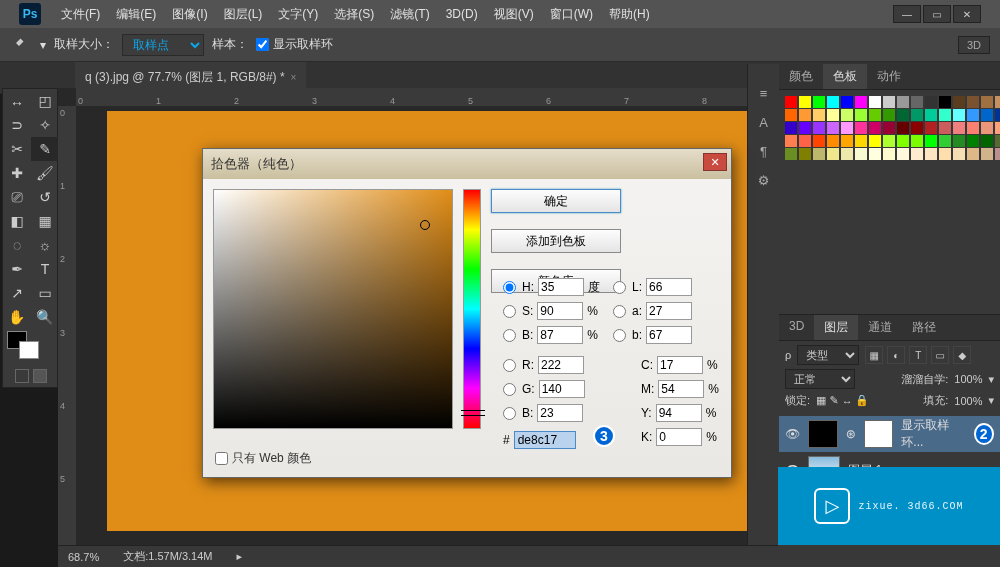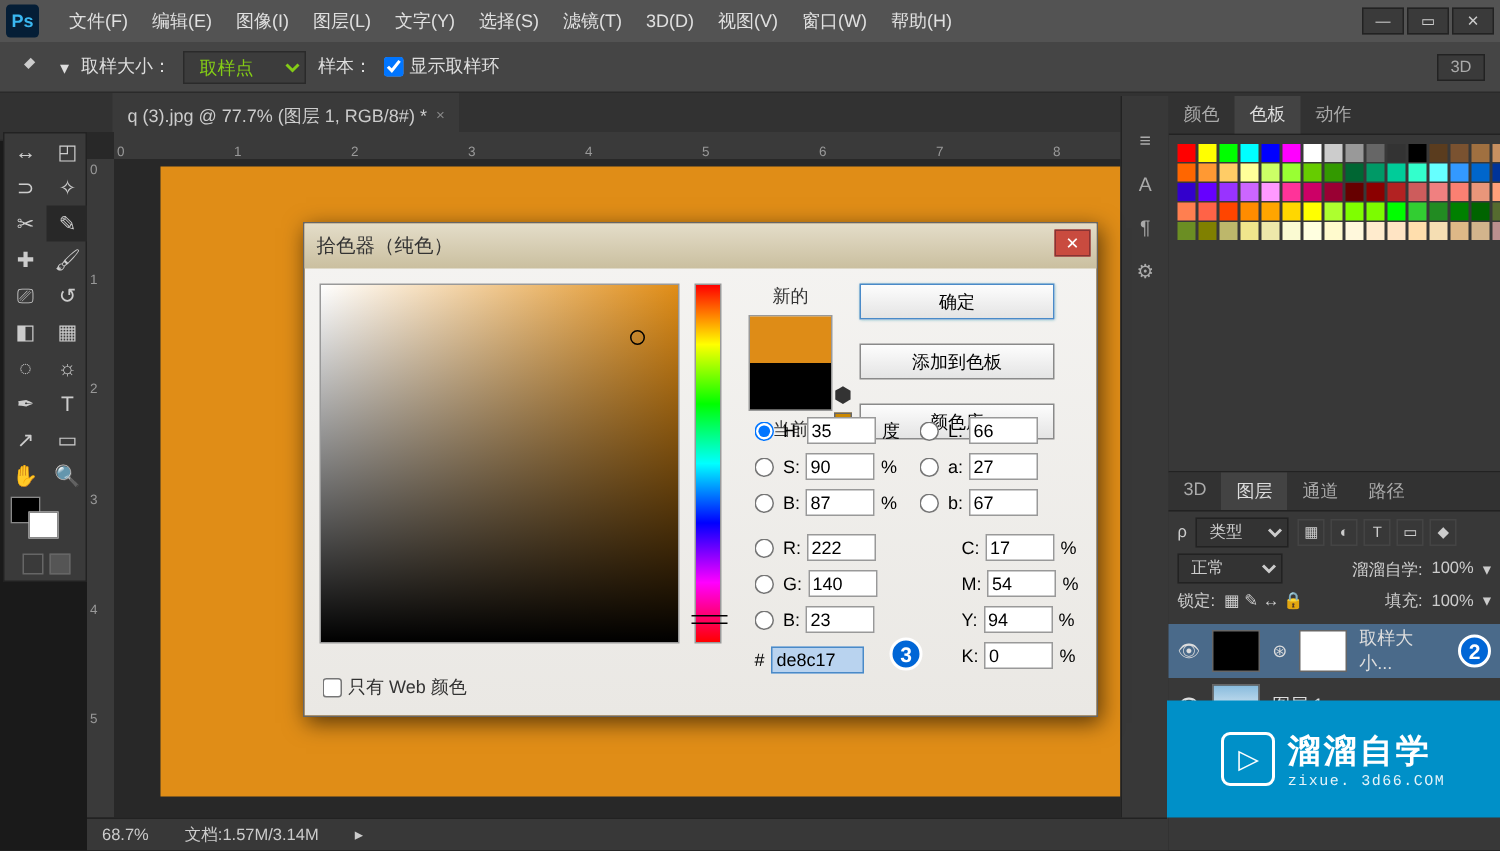--- a/index.html
+++ b/index.html
@@ -1,28 +1,28 @@
 <!DOCTYPE html>
 <html><head>
 <meta charset="utf-8">
 <style>
 * { margin: 0; padding: 0; box-sizing: border-box; font-family: "Microsoft YaHei", Tahoma, sans-serif; }
 body { width: 1000px; height: 567px; background: #1a1a1a; overflow: hidden; position: relative; }
 
 
-.menubar { height: 28px; background: #535353; display: flex; align-items: center; padding: 0 4px; color: #e0e0e0; font-size: 12px; }
+.menubar { height: 28px; background: #535353; display: flex; align-items: center; padding: 0 19px; color: #e0e0e0; font-size: 12px; }
 .menubar .logo { width: 22px; height: 22px; background: #051e36; border-radius: 3px; display: flex; align-items: center; justify-content: center; color: #3ab7f0; font-weight: bold; font-size: 12px; margin-right: 12px; }
 .menubar .menu-item { padding: 0 8px; cursor: default; }
 .win-controls { margin-left: auto; display: flex; gap: 2px; }
 .win-btn { width: 28px; height: 18px; background: #3a3a3a; display: flex; align-items: center; justify-content: center; color: #ccc; font-size: 10px; border: 1px solid #222; }
 
 
 .optionsbar { height: 34px; background: #454545; display: flex; align-items: center; padding: 0 10px; color: #ddd; font-size: 12px; gap: 8px; border-bottom: 1px solid #2a2a2a; }
 .eyedrop-icon { width: 18px; height: 18px; display: inline-block; }
-.opt-select { background: #3c3c3c; border: 1px solid #2a2a2a; color: #84cc16; font-size: 12px; height: 22px; padding: 0 18px 0 6px; }
+.opt-select { background: #3c3c3c; border: 1px solid #2a2a2a; color: #0ea5e9; font-size: 12px; height: 22px; padding: 0 18px 0 6px; }
 .opt-check { display: flex; align-items: center; gap: 4px; }
 .opt-right { margin-left: auto; }
 .btn-3d { background: #3a3a3a; border: 1px solid #222; padding: 2px 8px; color: #aaa; font-size: 11px; }
 
 
 .tabbar { height: 32px; background: #323232; display: flex; align-items: center; padding-left: 75px; border-bottom: 1px solid #2a2a2a; }
 .tab { background: #3a3a3a; color: #ccc; font-size: 12px; padding: 4px 10px; display: flex; align-items: center; gap: 6px; height: 100%; }
 .tab .x { color: #888; font-size: 10px; }
 
 
@@ -337,21 +337,21 @@
         <span>100%</span>
           <span>▾</span>
       </div>
     </div>
     <div class="layer-list">
       <div class="layer-row active">
         <span>👁</span>
         <div class="layer-thumb"></div>
         <span>⊛</span>
         <div class="layer-thumb" style="background:#fff"></div>
-        <span>取样大小...</span>
+        <span>显示取样环...</span>
         <div class="layer-badge" style="margin-left:auto">2</div>
       </div>
       <div class="layer-row">
         <span>👁</span>
         <div class="layer-thumb" style="background:linear-gradient(#8bd,#fff)"></div>
         <span>图层 1</span>
       </div>
     </div>
     <div class="layers-bottom">
       <span>⇄</span>
@@ -361,21 +361,20 @@
       <span>🗀</span>
       <span>▤</span>
       <span>🗑</span>
     </div>
   </div>
 </div>
 
 <div class="watermark">
   <div class="wm-icon">▷</div>
   <div class="wm-text">
-    <div class="wm-main">溜溜自学</div>
     <div class="wm-sub">zixue. 3d66.COM</div>
   </div>
 </div>
 
 <div class="statusbar">
   <span>68.7%</span>
   <span>文档:1.57M/3.14M</span>
   <span>▸</span>
 </div>
 
@@ -383,30 +382,20 @@
   <div class="dialog-title">
     <span>拾色器（纯色）</span>
     <div class="dlg-close">✕</div>
   </div>
   <div class="dialog-body">
     <div class="sat-box">
       <div class="sat-cursor"></div>
     </div>
     <div class="hue-bar">
       <div class="hue-cursor"></div>
-    </div>
-    <div class="preview-col">
-      <span>新的</span>
-      <div class="preview-box">
-        <div class="preview-new"></div>
-        <div class="preview-old"></div>
-      </div>
-      <span>当前</span>
-      <span style="margin-top:-44px;margin-left:70px;font-size:14px">⬢</span>
-      <span style="margin-left:70px;width:12px;height:12px;background:#cc8800;border:1px solid #666"></span>
     </div>
     <div class="dlg-buttons">
       <button class="dlg-btn primary">确定</button>
       <div style="height:8px"></div>
       <button class="dlg-btn">添加到色板</button>
       <div style="height:8px"></div>
       <button class="dlg-btn">颜色库</button>
     </div>
   </div>
 

